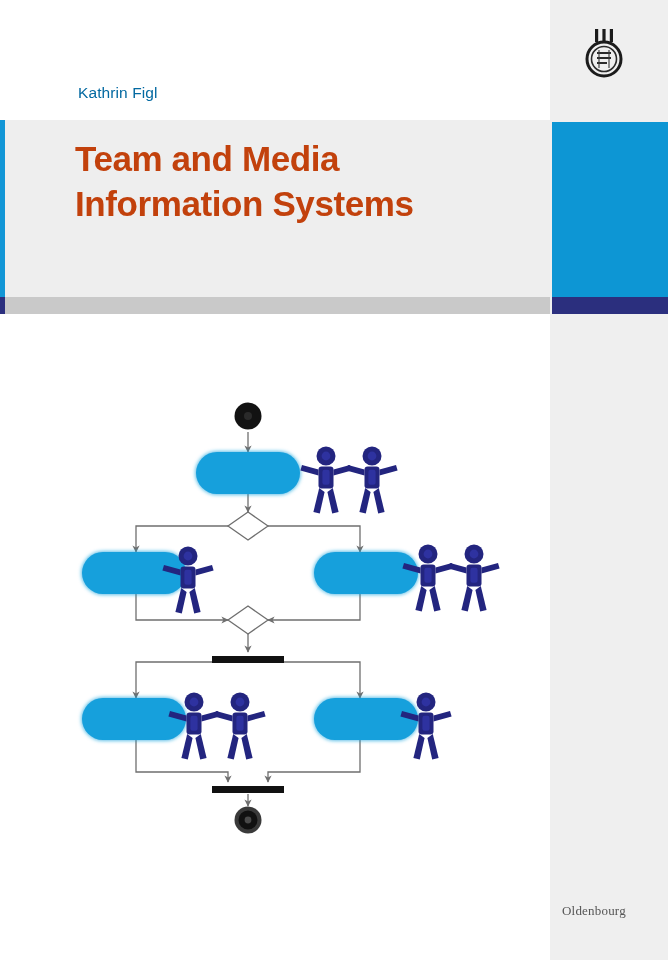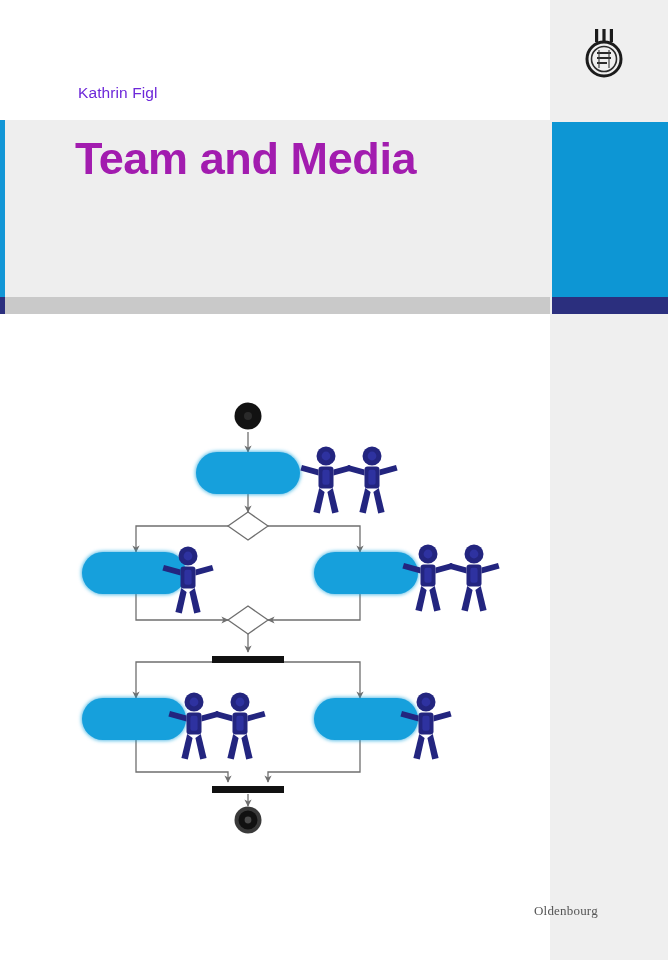--- a/index.html
+++ b/index.html
@@ -35,21 +35,21 @@
     height: 56px;
   }
 
   
   .author {
     position: absolute;
     left: 78px;
     top: 84px;
     font-size: 15.5px;
     letter-spacing: 0.1px;
-    color: #6d28d9;
+    color: #0369a1;
     font-weight: 400;
     font-family: "Liberation Sans", sans-serif;
   }
 
   
   .title-band {
     position: absolute;
     left: 0;
     top: 120px;
     width: 550px;
@@ -78,22 +78,22 @@
     top: 297px;
     width: 5px;
     height: 17px;
     background: #2b2f7e;
   }
   .title-text {
     position: absolute;
     left: 75px;
     top: 136px;
     width: 460px;
-    color: #a21caf;
-    font-size: 45px;
+    color: #c2410c;
+    font-size: 35px;
     font-weight: bold;
     line-height: 45px;
     letter-spacing: -0.4px;
     font-family: "Liberation Sans", sans-serif;
   }
 
   
   .spine-blue {
     position: absolute;
     left: 552px;
@@ -117,21 +117,21 @@
     left: 60px;
     top: 390px;
     width: 470px;
     height: 460px;
   }
   .diagram svg { display: block; }
 
   
   .publisher {
     position: absolute;
-    left: 534px;
+    left: 562px;
     top: 903px;
     font-size: 13px;
     color: #555555;
     font-family: "Liberation Serif", serif;
     letter-spacing: 0.2px;
   }
 </style>
 </head>
 <body>
 
@@ -157,20 +157,21 @@
 <div class="title-band"></div>
 <div class="title-band-shadow"></div>
 <div class="title-accent-left"></div>
 <div class="title-accent-left-dark"></div>
 
 <div class="spine-blue"></div>
 <div class="spine-navy"></div>
 
 <div class="title-text">
   <div>Team and Media</div>
+  <div>Information Systems</div>
 </div>
 
 <div class="diagram">
 <svg width="470" height="460" viewBox="0 0 470 460" xmlns="http://www.w3.org/2000/svg">
   <defs>
     <marker id="arrow" markerWidth="9" markerHeight="9" refX="7.2" refY="4.2" orient="auto" markerUnits="userSpaceOnUse">
       <path d="M0.6,0.6 L8,4.2 L0.6,7.8 L2.6,4.2 z" fill="#6f6f6f"></path>
     </marker>
     <filter id="glow" x="-30%" y="-60%" width="160%" height="220%">
       <feGaussianBlur stdDeviation="2.2" result="b"></feGaussianBlur>

